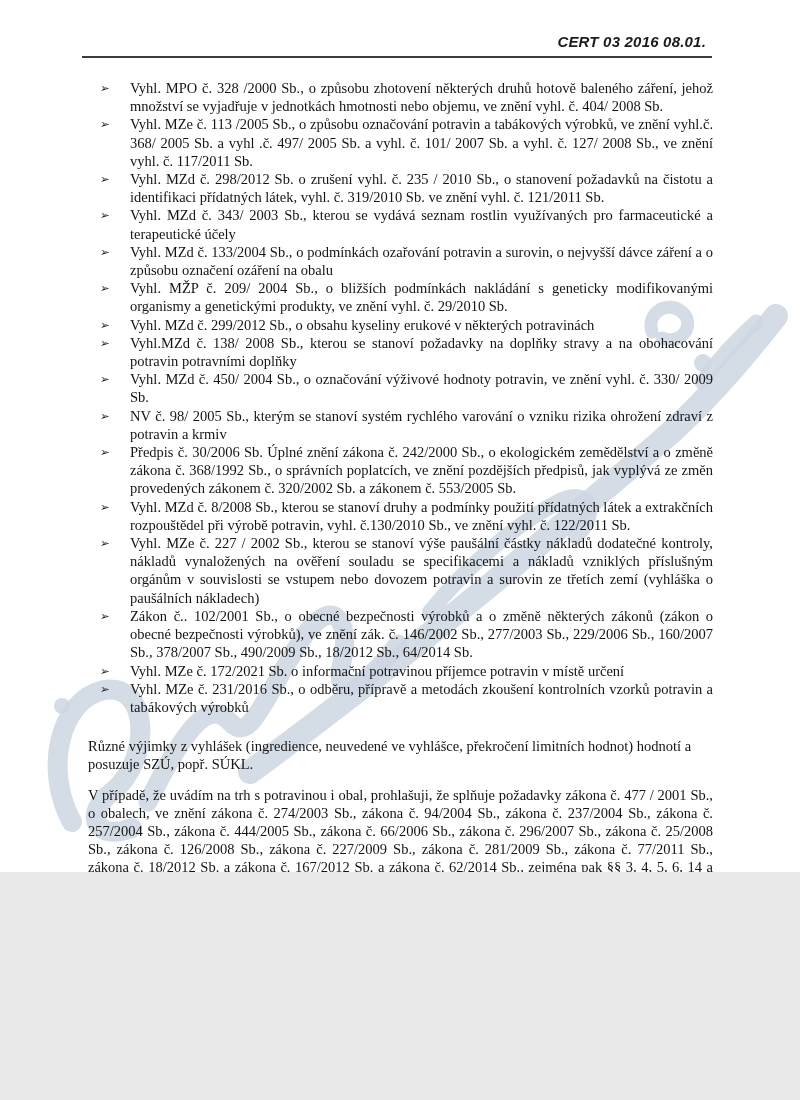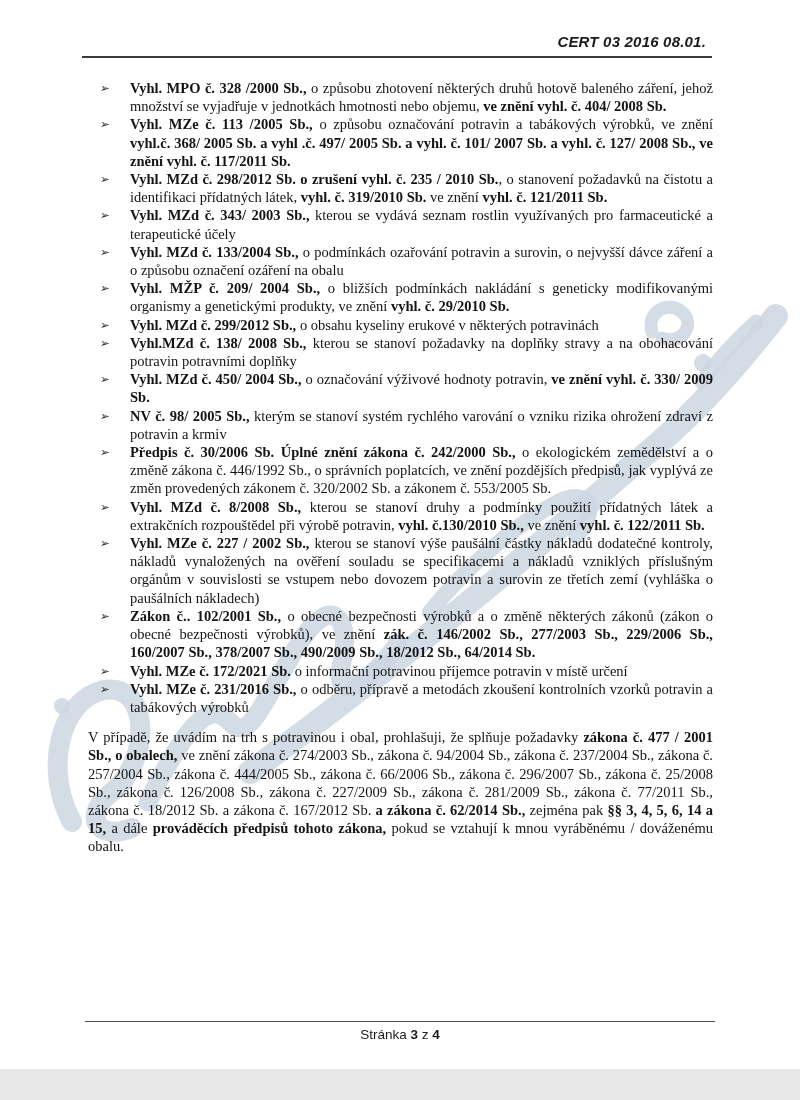--- a/index.html
+++ b/index.html
@@ -1,18 +1,18 @@
 <!DOCTYPE html>
 <html lang="cs"><head>
 <meta charset="utf-8">
 <style>
   html,body{margin:0;padding:0;background:#e8e8e8;}
   .page{
     position:relative;
-    width:800px;height:1069px;
+    width:800px;height:872px;
     margin:0 auto;
     background:#ffffff;
     font-family:"Liberation Serif","DejaVu Serif",serif;
     color:#141414;
     overflow:hidden;
   }
   
   .doc-code{
     position:absolute;top:33px;right:94px;
     font-family:"Liberation Sans","DejaVu Sans",sans-serif;
@@ -38,21 +38,21 @@
     font-size:14.5px;line-height:18.2px;
   }
   .marker{
     flex:0 0 30px;margin-left:12px;
     font-family:"DejaVu Sans",sans-serif;
     font-size:11.5px;line-height:18.2px;
     transform:skewX(-8deg);
     color:#1a1a1a;
   }
   .itext{flex:1 1 auto;text-align:justify;}
-  .b{font-weight:bold;}
+  .b{font-weight:normal;}
   .heading{
     margin-top:21px;
     font-size:14.5px;line-height:18.2px;font-weight:bold;
   }
   .para{
     margin-top:12px;
     font-size:14.5px;line-height:18.2px;text-align:justify;
   }
   
   .footer{
@@ -123,21 +123,21 @@
         <div class="item">
           <span class="marker">➢</span>
           <span class="itext"><span class="b">Vyhl. MZd č. 450/ 2004 Sb.,</span><span> o označování výživové hodnoty potravin, </span><span class="b">ve znění vyhl. č. 330/ 2009 Sb.</span></span>
         </div>
         <div class="item">
           <span class="marker">➢</span>
           <span class="itext"><span class="b">NV č. 98/ 2005 Sb.,</span><span> kterým se stanoví systém rychlého varování o vzniku rizika ohrožení zdraví z potravin a krmiv</span></span>
         </div>
         <div class="item">
           <span class="marker">➢</span>
-          <span class="itext"><span class="b">Předpis č. 30/2006 Sb. Úplné znění zákona č. 242/2000 Sb.,</span><span> o ekologickém zemědělství a o změně zákona č. 446/1992 Sb., o správních poplatcích, ve znění pozdějších předpisů, jak vyplývá ze změn provedených zákonem č. 320/2002 Sb. a zákonem č. 553/2005 Sb.</span></span>
+          <span class="itext"><span class="b">Předpis č. 30/2006 Sb. Úplné znění zákona č. 242/2000 Sb.,</span><span> o ekologickém zemědělství a o změně zákona č. 368/1992 Sb., o správních poplatcích, ve znění pozdějších předpisů, jak vyplývá ze změn provedených zákonem č. 320/2002 Sb. a zákonem č. 553/2005 Sb.</span></span>
         </div>
         <div class="item">
           <span class="marker">➢</span>
           <span class="itext"><span class="b">Vyhl. MZd č. 8/2008 Sb.,</span><span> kterou se stanoví druhy a podmínky použití přídatných látek a extrakčních rozpouštědel při výrobě potravin, </span><span class="b">vyhl. č.130/2010 Sb.,</span><span> ve znění </span><span class="b">vyhl. č. 122/2011 Sb.</span></span>
         </div>
         <div class="item">
           <span class="marker">➢</span>
           <span class="itext"><span class="b">Vyhl. MZe č. 227 / 2002 Sb.,</span><span> kterou se stanoví výše paušální částky nákladů dodatečné kontroly, nákladů vynaložených na ověření souladu se specifikacemi a nákladů vzniklých příslušným orgánům v souvislosti se vstupem nebo dovozem potravin a surovin ze třetích zemí (vyhláška o paušálních nákladech)</span></span>
         </div>
         <div class="item">
@@ -147,20 +147,21 @@
         <div class="item">
           <span class="marker">➢</span>
           <span class="itext"><span class="b">Vyhl. MZe č. 172/2021 Sb.</span><span> o informační potravinou příjemce potravin v místě určení</span></span>
         </div>
         <div class="item">
           <span class="marker">➢</span>
           <span class="itext"><span class="b">Vyhl. MZe č. 231/2016 Sb.,</span><span> o odběru, přípravě a metodách zkoušení kontrolních vzorků potravin a tabákových výrobků</span></span>
         </div>
       </div>
 
+    <div class="heading"><span class="b">Různé výjimky z vyhlášek (ingredience, neuvedené ve vyhlášce, překročení limitních hodnot) hodnotí a posuzuje SZÚ, popř. SÚKL.</span></div>
 
     <div class="para"><span>V případě, že uvádím na trh s potravinou i obal, prohlašuji, že splňuje požadavky </span><span class="b">zákona č. 477 / 2001 Sb., o obalech,</span><span> ve znění zákona č. 274/2003 Sb., zákona č. 94/2004 Sb., zákona č. 237/2004 Sb., zákona č. 257/2004 Sb., zákona č. 444/2005 Sb., zákona č. 66/2006 Sb., zákona č. 296/2007 Sb., zákona č. 25/2008 Sb., zákona č. 126/2008 Sb., zákona č. 227/2009 Sb., zákona č. 281/2009 Sb., zákona č. 77/2011 Sb., zákona č. 18/2012 Sb. a zákona č. 167/2012 Sb. </span><span class="b">a zákona č. 62/2014 Sb.,</span><span> zejména pak </span><span class="b">§§ 3, 4, 5, 6, 14 a 15,</span><span> a dále </span><span class="b">prováděcích předpisů tohoto zákona,</span><span> pokud se vztahují k mnou vyráběnému / dováženému obalu.</span></div>
   </div>
 
   <div class="footer">
     <span><span>Stránka </span><span class="b">3</span><span> z </span><span class="b">4</span></span>
   </div>
 
 </div>
 

